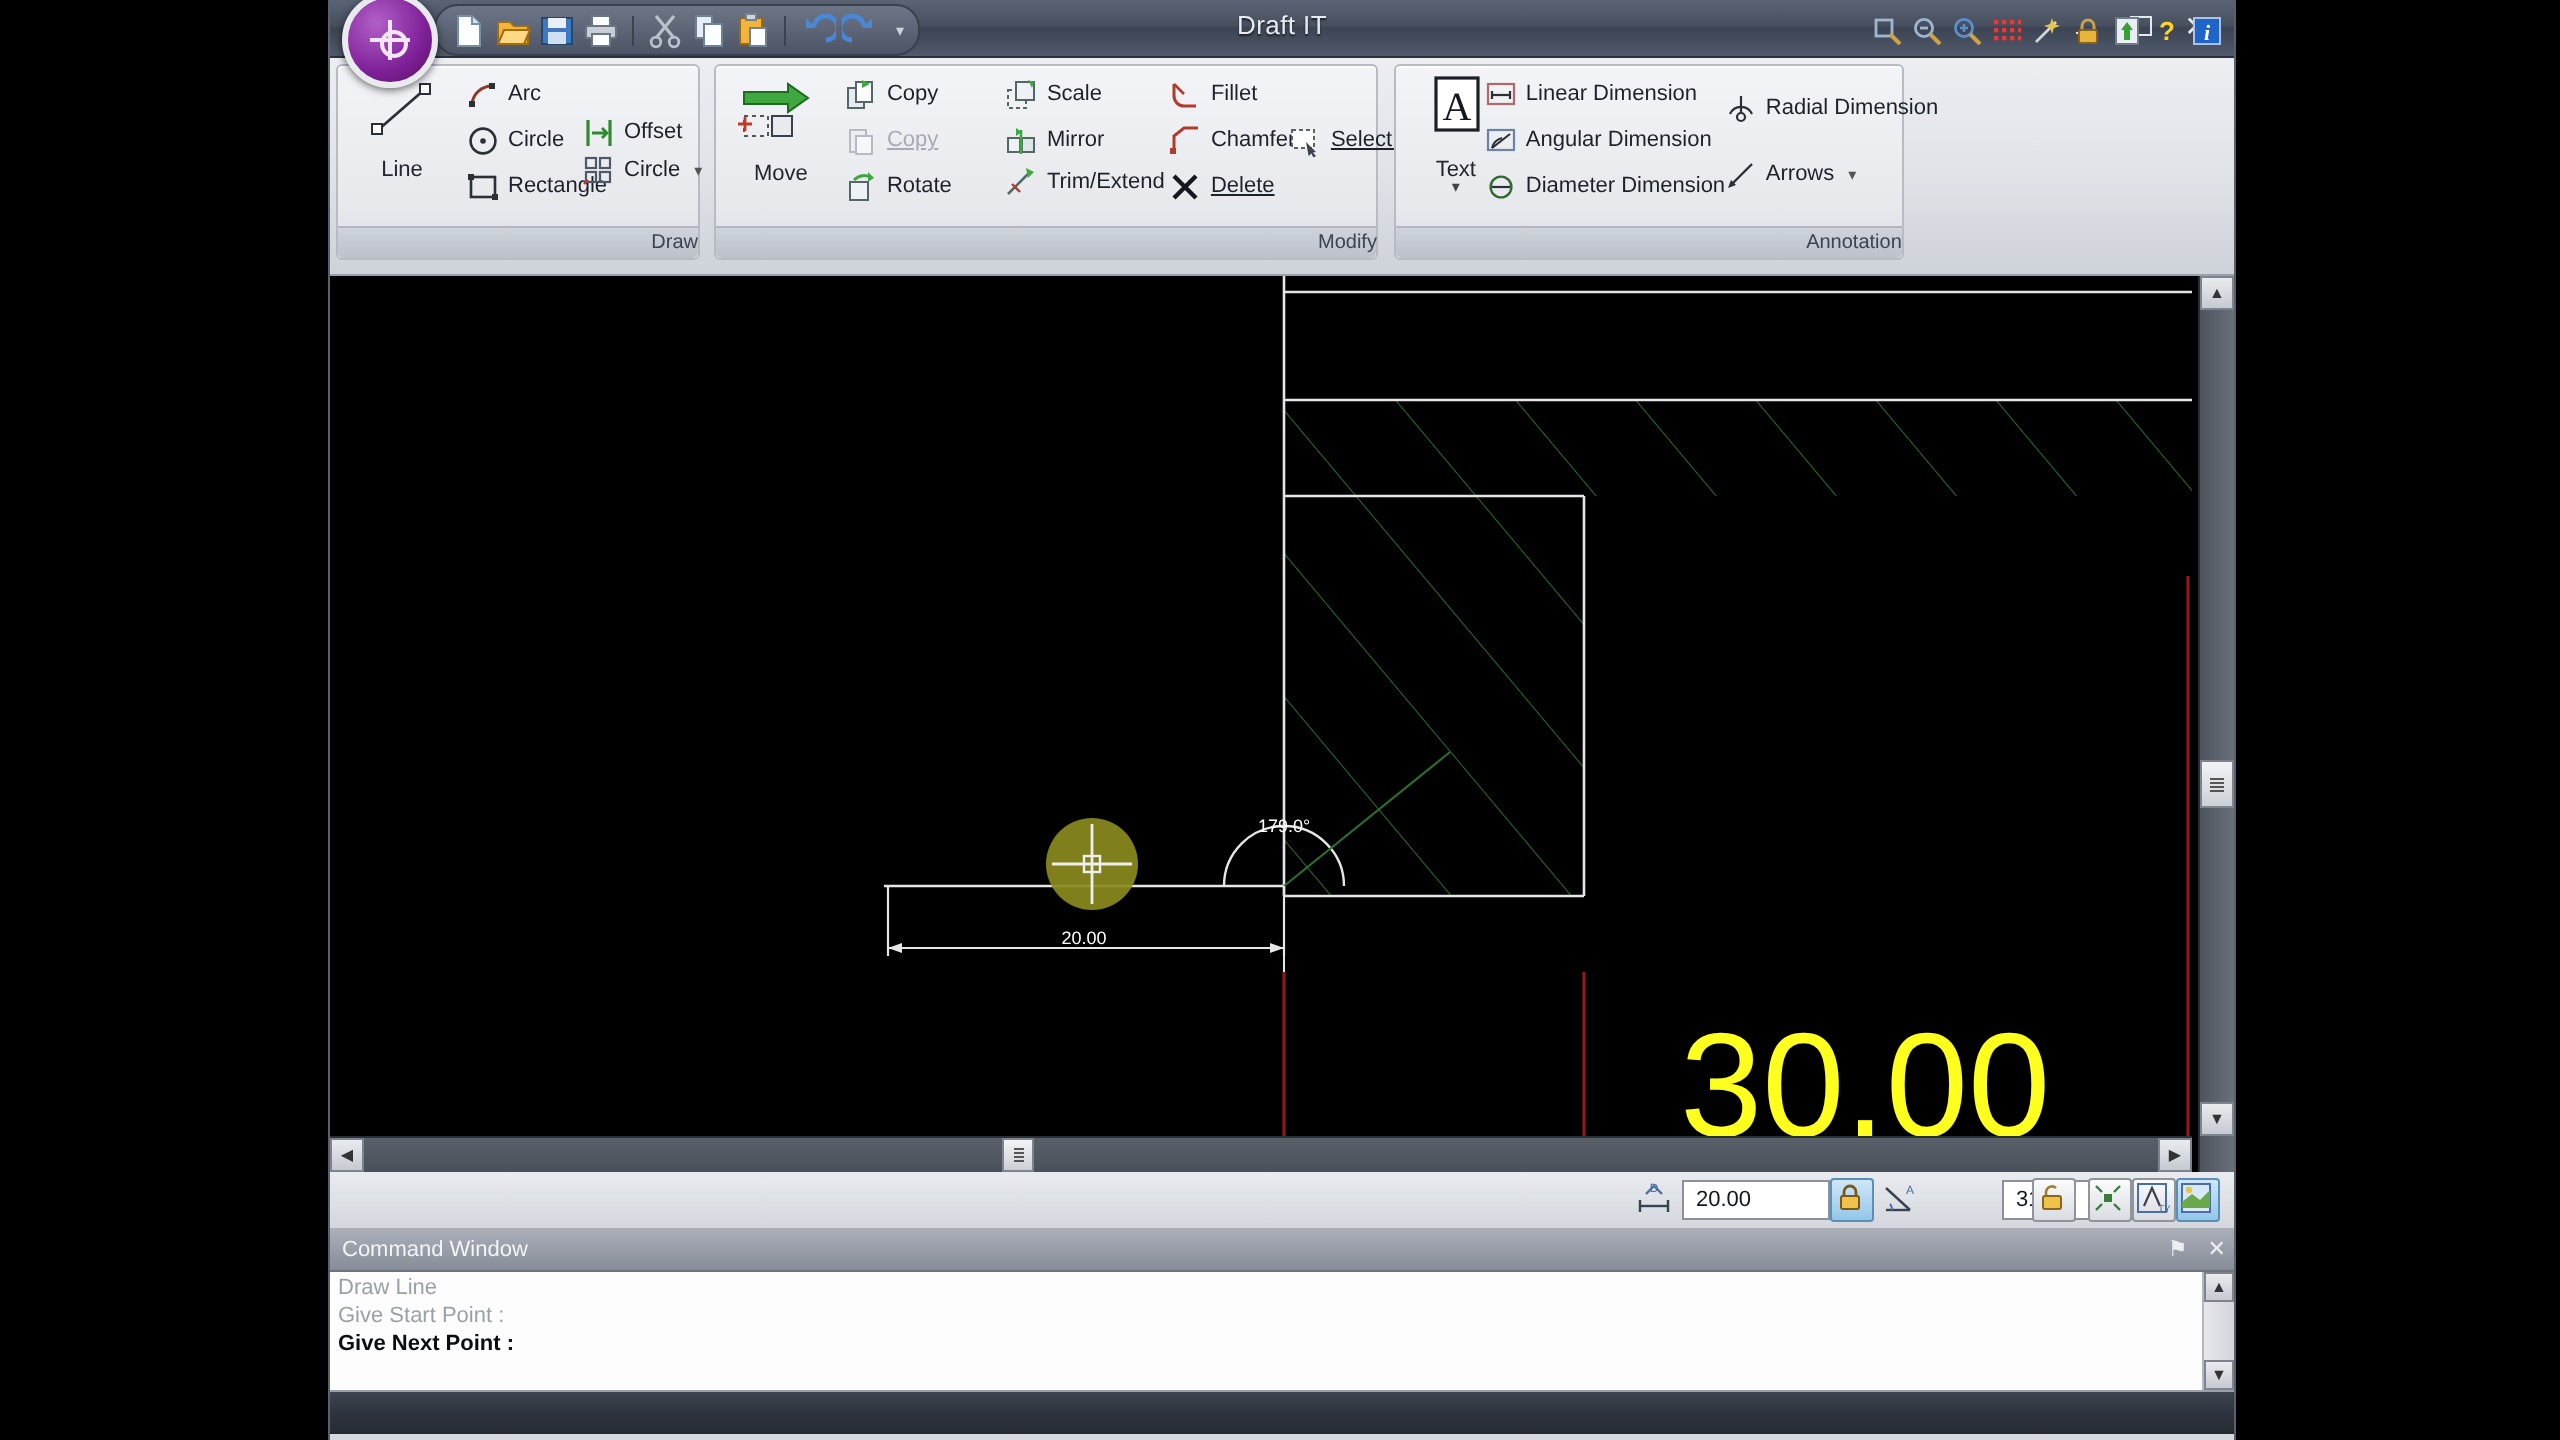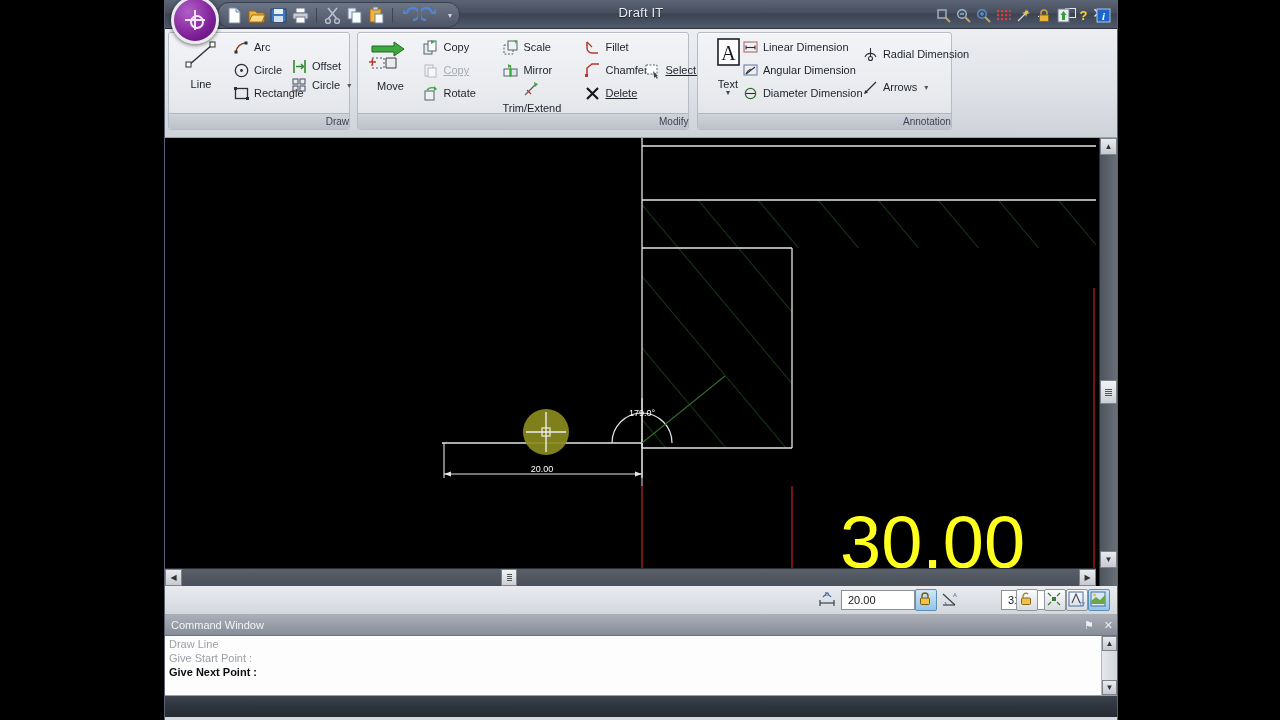--- a/index.html
+++ b/index.html
@@ -302,21 +302,21 @@
           </div>
           <div class="item" style="left:142px;top:27px;">
             <span class="ic"><svg width="17" height="17" viewBox="0 0 17 17">
                   <rect x="2" y="7" width="6" height="7" fill="#eef1f5" stroke="#566"></rect>
                   <rect x="9" y="7" width="6" height="7" fill="#dfe4ea" stroke="#566"></rect>
                   <path d="M8.5 3v12" stroke="#3fa93f" stroke-width="1.3"></path>
                   <path d="M6 2l3 2-3 2z" fill="#3fa93f"></path>
                 </svg></span>
             <span>Mirror</span>
           </div>
-          <div class="item" style="left:142px;top:48px;flex-direction:column;">
+          <div class="item" style="left:142px;top:48px;">
             <span class="ic"><svg width="17" height="17" viewBox="0 0 17 17">
                   <path d="M2 14L13 3" stroke="#566" stroke-width="1.3"></path>
                   <path d="M11 1l4 2-3 3z" fill="#3fa93f"></path>
                   <path d="M4 9l4 4" stroke="#b23a2a" stroke-width="1.2"></path>
                 </svg></span>
             <span>Trim/Extend</span>
           </div>
 
           <div class="item" style="left:224px;top:4px;">
             <span class="ic"><svg width="17" height="17" viewBox="0 0 17 17">

